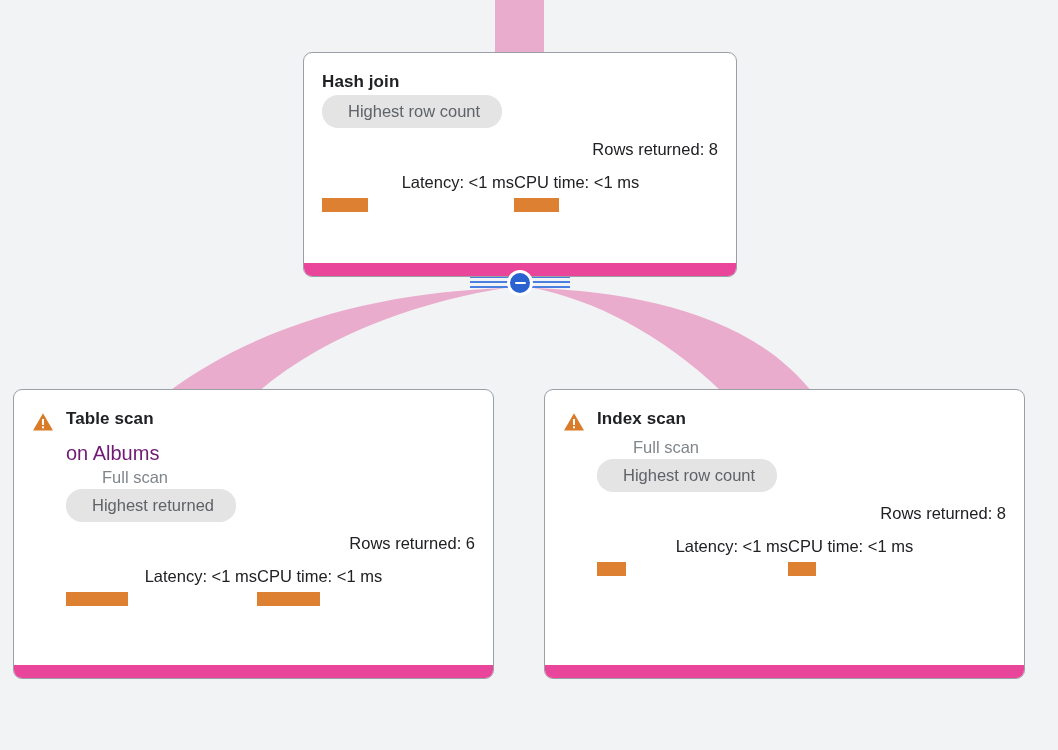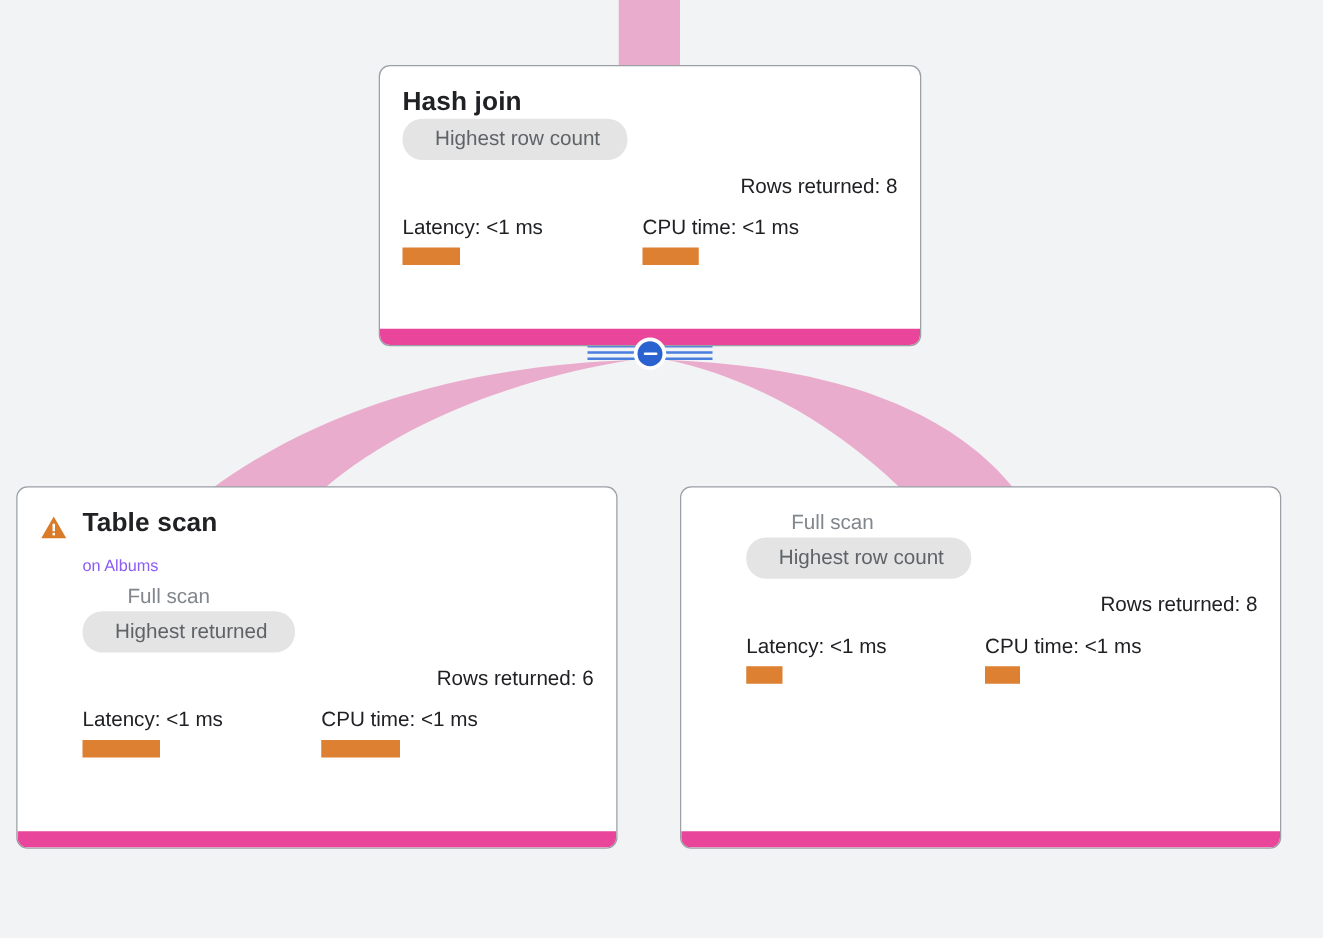--- a/index.html
+++ b/index.html
@@ -63,30 +63,30 @@
   .warn-icon {
     flex: 0 0 auto;
     width: 34px;
     height: 26px;
     display: flex;
     align-items: center;
     justify-content: flex-start;
     padding-top: 3px;
   }
   .node-title {
-    font-size: 21px;
+    font-size: 17px;
     font-weight: bold;
     color: #202124;
     line-height: 26px;
     letter-spacing: 0.1px;
   }
 
   .node-sub {
-    font-size: 13px;
-    color: #8b5cf6;
+    font-size: 20px;
+    color: #701a75;
     line-height: 24px;
     margin-top: 6px;
   }
   .node-sub2 {
     font-size: 16.5px;
     color: #80868b;
     line-height: 24px;
     margin-left: 36px;
   }
 
@@ -108,20 +108,21 @@
     margin-top: 10px;
     text-align: right;
   }
 
   .metrics {
     display: flex;
     margin-top: 12px;
   }
   .metric {
     box-sizing: border-box;
+    text-align: right;
   }
   .metric-label {
     font-size: 16.5px;
     color: #202124;
     line-height: 20px;
     white-space: nowrap;
   }
   .metric-bar {
     height: 14px;
     background: #dd8032;
@@ -238,20 +239,30 @@
             <div class="metric-bar" style="width:63px;"></div>
           </div>
         </div>
       </div>
     </div>
     <div class="node-accent"></div>
   </div>
 
   <div class="node" id="node-index-scan" style="left:544px; top:389px; width:481px; height:290px;">
     <div class="node-body">
+      <div class="node-title-row">
+        <div class="warn-icon">
+          <svg width="22" height="20" viewBox="0 0 22 20" xmlns="http://www.w3.org/2000/svg">
+            <path d="M11 1.2 L21 18.6 L1 18.6 Z" fill="#d97b29"></path>
+            <rect x="10" y="7" width="2" height="6" fill="#ffffff"></rect>
+            <rect x="10" y="14.3" width="2" height="2" fill="#ffffff"></rect>
+          </svg>
+        </div>
+        <div class="node-title">Index scan</div>
+      </div>
       <div class="indent">
         <div class="node-sub2">Full scan</div>
         <div>
           <span class="chip">Highest row count</span>
         </div>
         <div class="rows-returned">Rows returned: 8</div>
         <div class="metrics">
           <div class="metric" style="width:191px;">
             <div class="metric-label">Latency: &lt;1 ms</div>
             <div class="metric-bar" style="width:29px;"></div>

